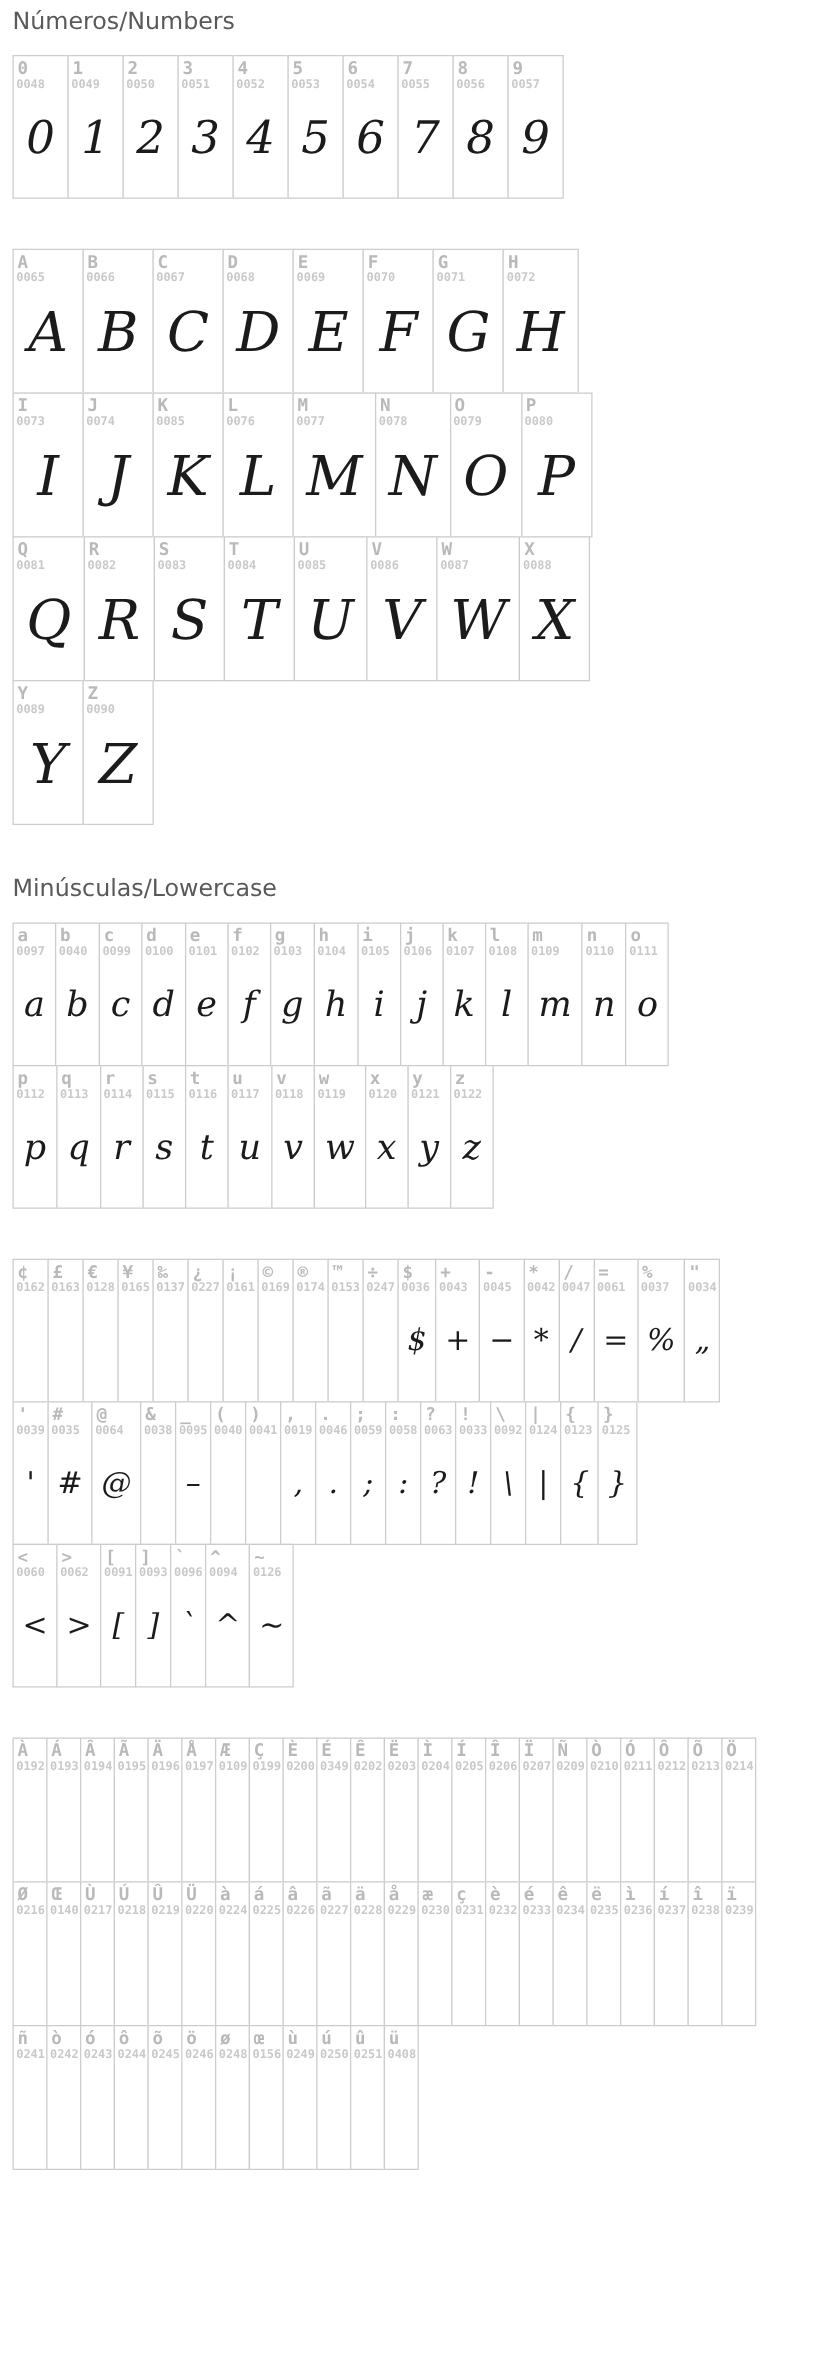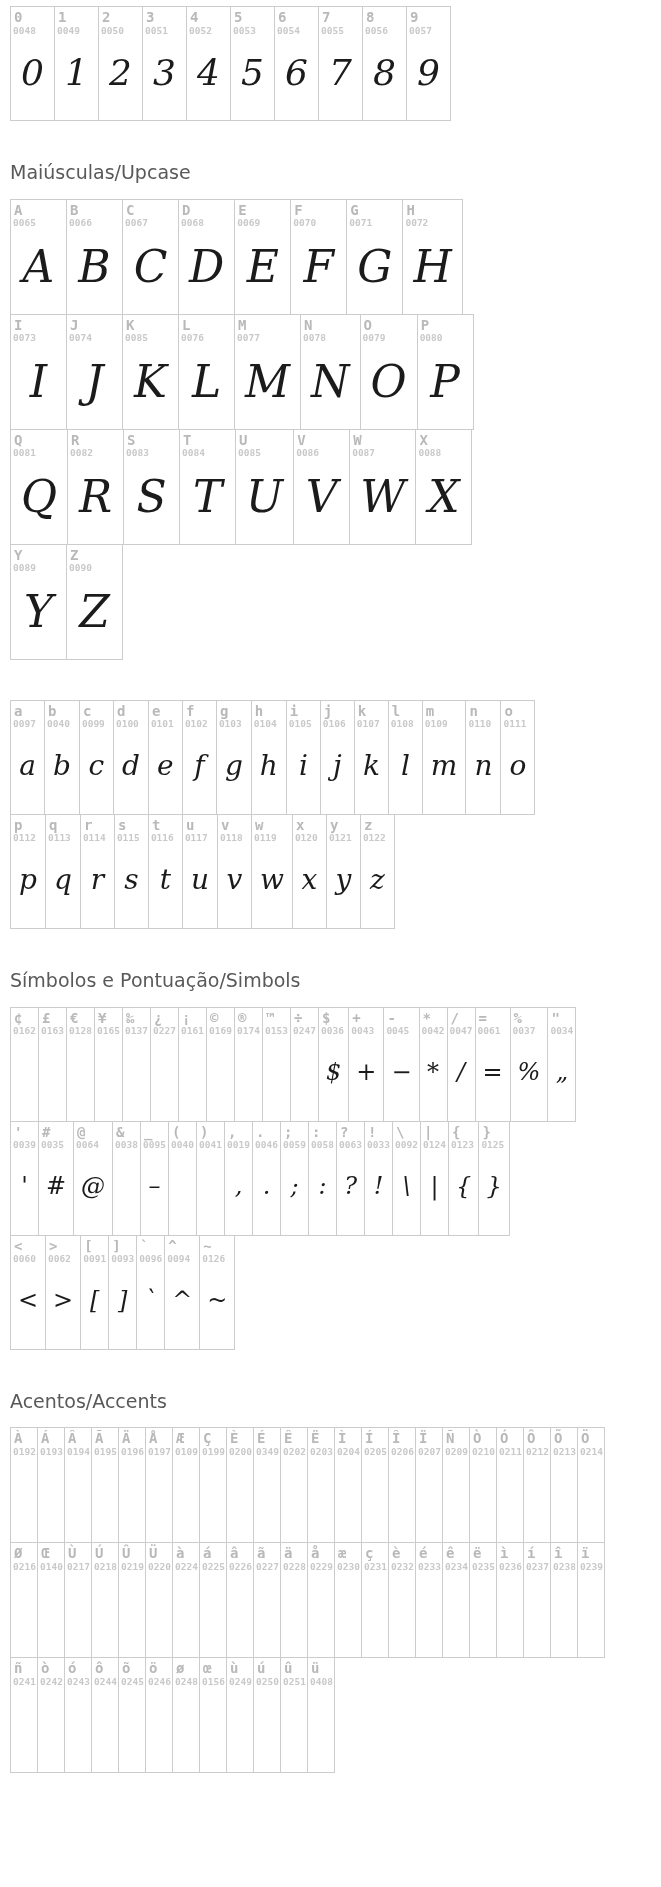--- a/index.html
+++ b/index.html
@@ -68,20 +68,21 @@
   .sec-symbols   .cell { min-width:29px;  height:115px; }
   .sec-symbols   .cell-glyph { font-size:24px; padding:0 7px 14px; }
   .sec-accents   .cell { min-width:28px;  height:116px; }
   .sec-accents   .cell-glyph { font-size:22px; padding:0 4px; }
 </style>
 </head>
 <body>
 
 <div id="sections">
     <section class="section sec-numbers">
+      <h2 class="section-title">Números/Numbers</h2>
       <div class="char-row">
         <div class="cell">
           <div class="cell-char">0</div>
           <div class="cell-code">0048</div>
           <div class="cell-glyph">0</div>
         </div>
         <div class="cell">
           <div class="cell-char">1</div>
           <div class="cell-code">0049</div>
           <div class="cell-glyph">1</div>
@@ -122,21 +123,20 @@
           <div class="cell-glyph">8</div>
         </div>
         <div class="cell">
           <div class="cell-char">9</div>
           <div class="cell-code">0057</div>
           <div class="cell-glyph">9</div>
         </div>
       </div>
     </section>
     <section class="section sec-upcase">
-      <h2 class="section-title">Maiúsculas/Upcase</h2>
       <div class="char-row">
         <div class="cell">
           <div class="cell-char">A</div>
           <div class="cell-code">0065</div>
           <div class="cell-glyph">A</div>
         </div>
         <div class="cell">
           <div class="cell-char">B</div>
           <div class="cell-code">0066</div>
           <div class="cell-glyph">B</div>
@@ -263,20 +263,21 @@
           <div class="cell-glyph">Y</div>
         </div>
         <div class="cell">
           <div class="cell-char">Z</div>
           <div class="cell-code">0090</div>
           <div class="cell-glyph">Z</div>
         </div>
       </div>
     </section>
     <section class="section sec-lowercase">
+      <h2 class="section-title">Minúsculas/Lowercase</h2>
       <div class="char-row">
         <div class="cell">
           <div class="cell-char">a</div>
           <div class="cell-code">0097</div>
           <div class="cell-glyph">a</div>
         </div>
         <div class="cell">
           <div class="cell-char">b</div>
           <div class="cell-code">0040</div>
           <div class="cell-glyph">b</div>
@@ -399,21 +400,20 @@
           <div class="cell-glyph">y</div>
         </div>
         <div class="cell">
           <div class="cell-char">z</div>
           <div class="cell-code">0122</div>
           <div class="cell-glyph">z</div>
         </div>
       </div>
     </section>
     <section class="section sec-symbols">
-      <h2 class="section-title">Símbolos e Pontuação/Simbols</h2>
       <div class="char-row">
         <div class="cell">
           <div class="cell-char">¢</div>
           <div class="cell-code">0162</div>
           <div class="cell-glyph"></div>
         </div>
         <div class="cell">
           <div class="cell-char">£</div>
           <div class="cell-code">0163</div>
           <div class="cell-glyph"></div>
@@ -623,21 +623,20 @@
           <div class="cell-glyph">^</div>
         </div>
         <div class="cell">
           <div class="cell-char">~</div>
           <div class="cell-code">0126</div>
           <div class="cell-glyph">~</div>
         </div>
       </div>
     </section>
     <section class="section sec-accents">
-      <h2 class="section-title">Acentos/Accents</h2>
       <div class="char-row">
         <div class="cell">
           <div class="cell-char">À</div>
           <div class="cell-code">0192</div>
           <div class="cell-glyph"></div>
         </div>
         <div class="cell">
           <div class="cell-char">Á</div>
           <div class="cell-code">0193</div>
           <div class="cell-glyph"></div>

